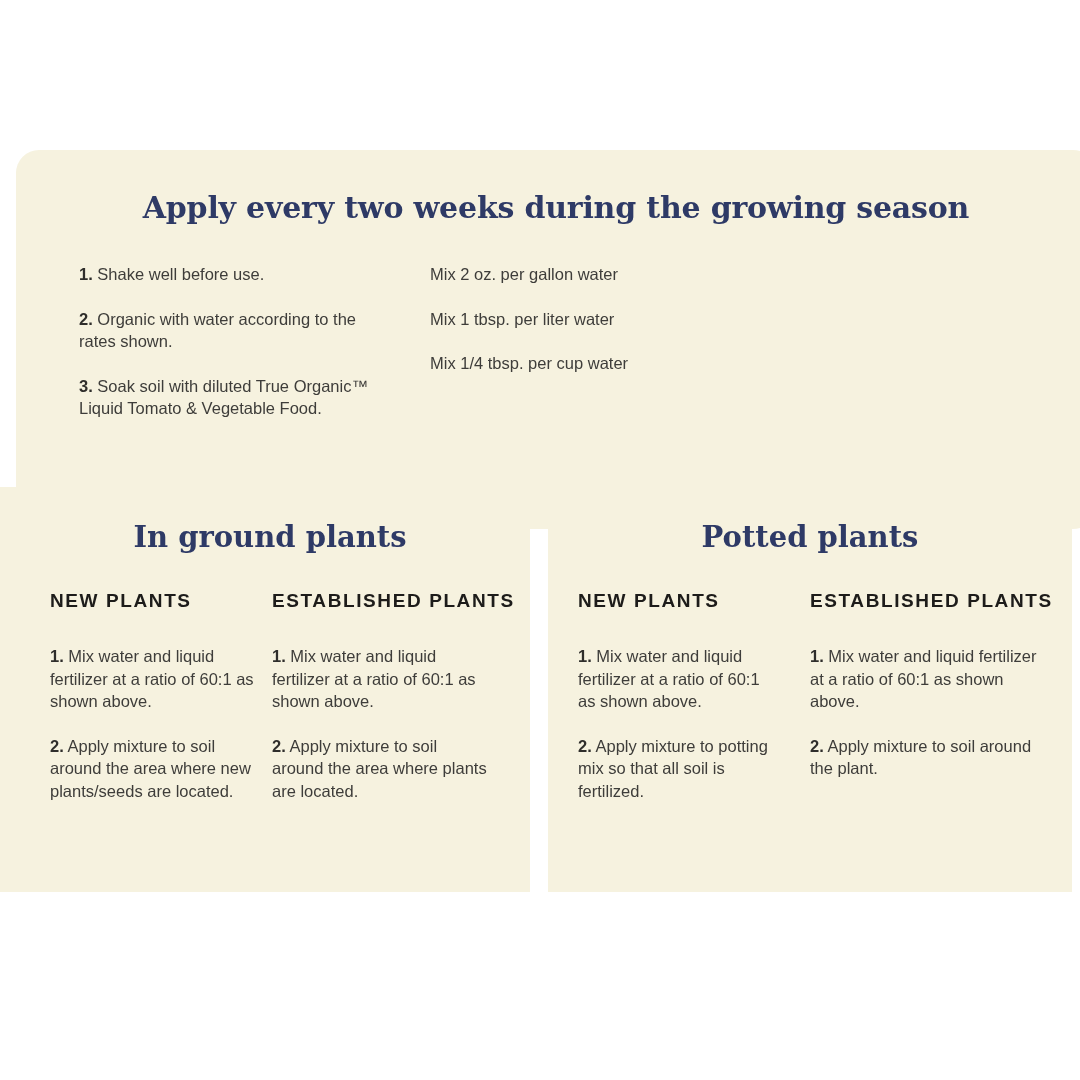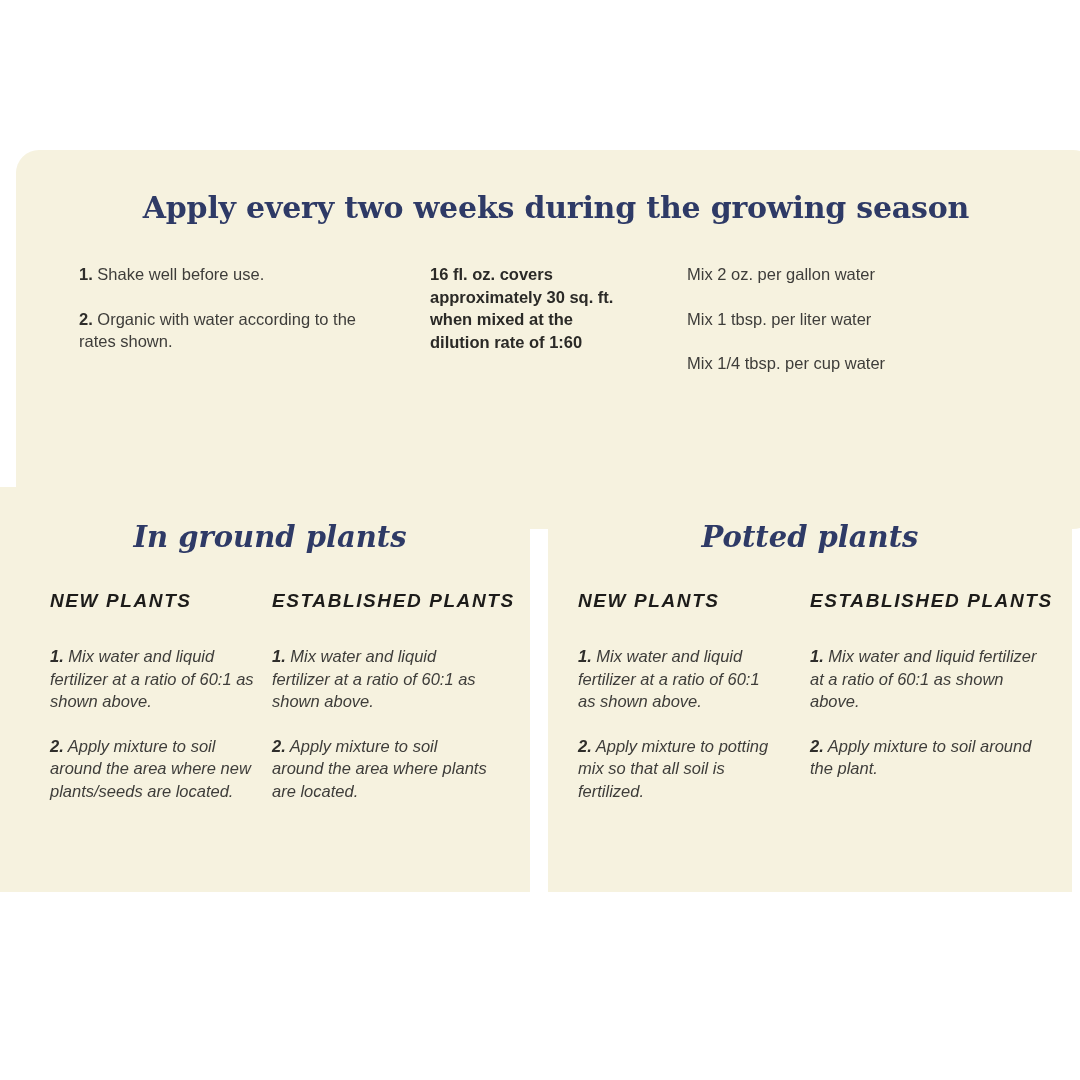--- a/index.html
+++ b/index.html
@@ -55,21 +55,20 @@
   .coverage {
     font-weight: 700;
     color: #2b2a27;
   }
   .bottom-row {
     position: absolute;
     top: 487px;
     left: 0;
     width: 1080px;
     display: flex;
-    font-style: italic;
   }
   .bottom-panel {
     height: 405px;
     padding-top: 33px;
   }
   .bottom-panel.left {
     width: 530px;
     margin-right: 18px;
     padding-left: 50px;
     padding-right: 40px;
@@ -104,23 +103,21 @@
 </style>
 </head>
 <body>
 
 <section class="panel top-panel">
   <h1 class="top-title">Apply every two weeks during the growing season</h1>
   <div class="top-cols">
     <div class="steps-col">
       <p class="step"><b class="num">1.</b> <span>Shake well before use.</span></p>
       <p class="step"><b class="num">2.</b> <span>Organic with water according to the rates shown.</span></p>
-    </div>
-    <div class="coverage-col">
-      <p class="coverage">16 fl. oz. covers approximately 30 sq. ft. when mixed at the dilution rate of 1:60</p>
+      <p class="step"><b class="num">3.</b> <span>Soak soil with diluted True Organic™ Liquid Tomato &amp; Vegetable Food.</span></p>
     </div>
     <div class="mix-col">
       <p class="mix-line">Mix 2 oz. per gallon water</p>
       <p class="mix-line">Mix 1 tbsp. per liter water</p>
       <p class="mix-line">Mix 1/4 tbsp. per cup water</p>
     </div>
   </div>
 </section>
 
 <div class="bottom-row">

